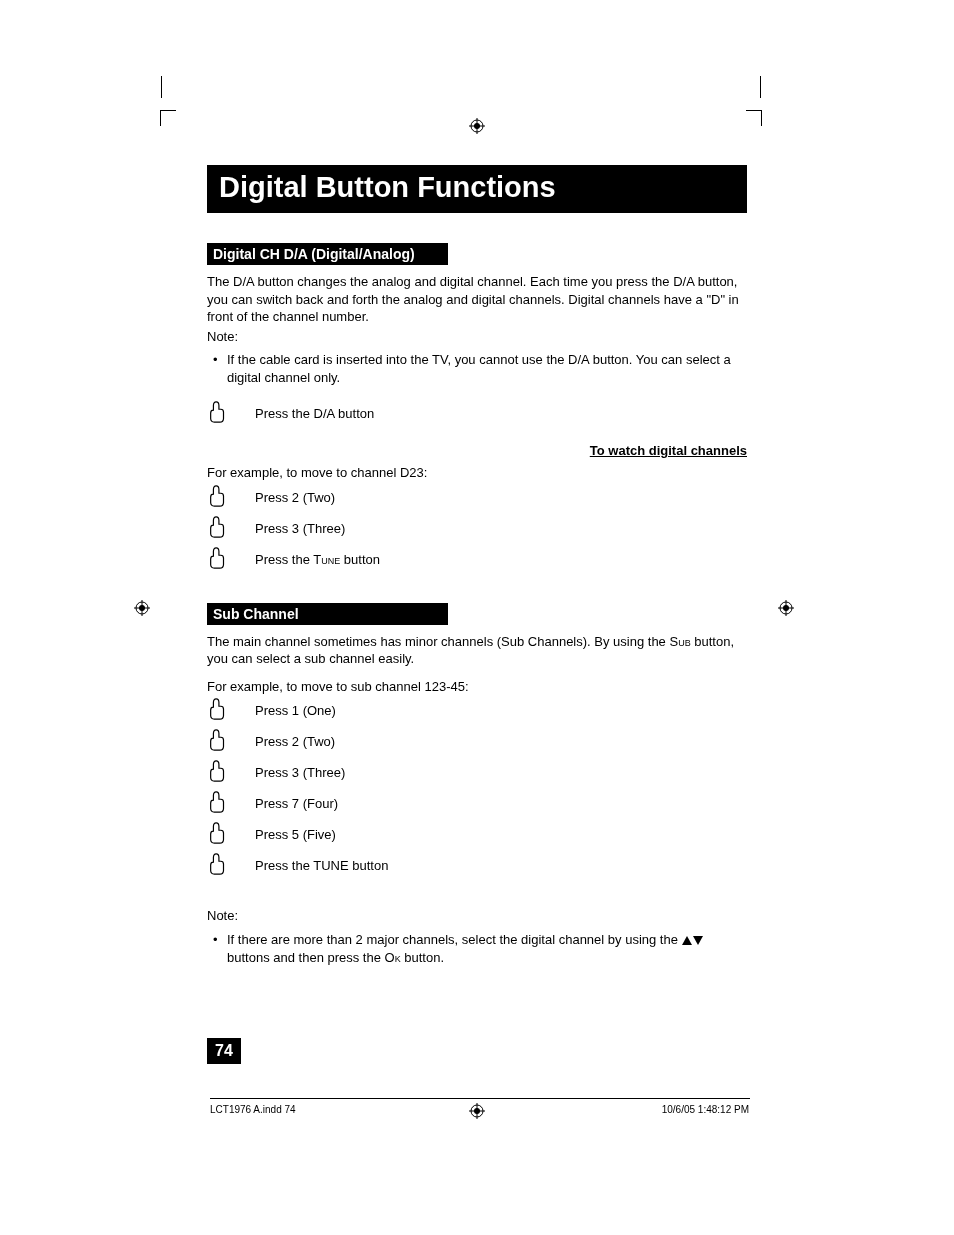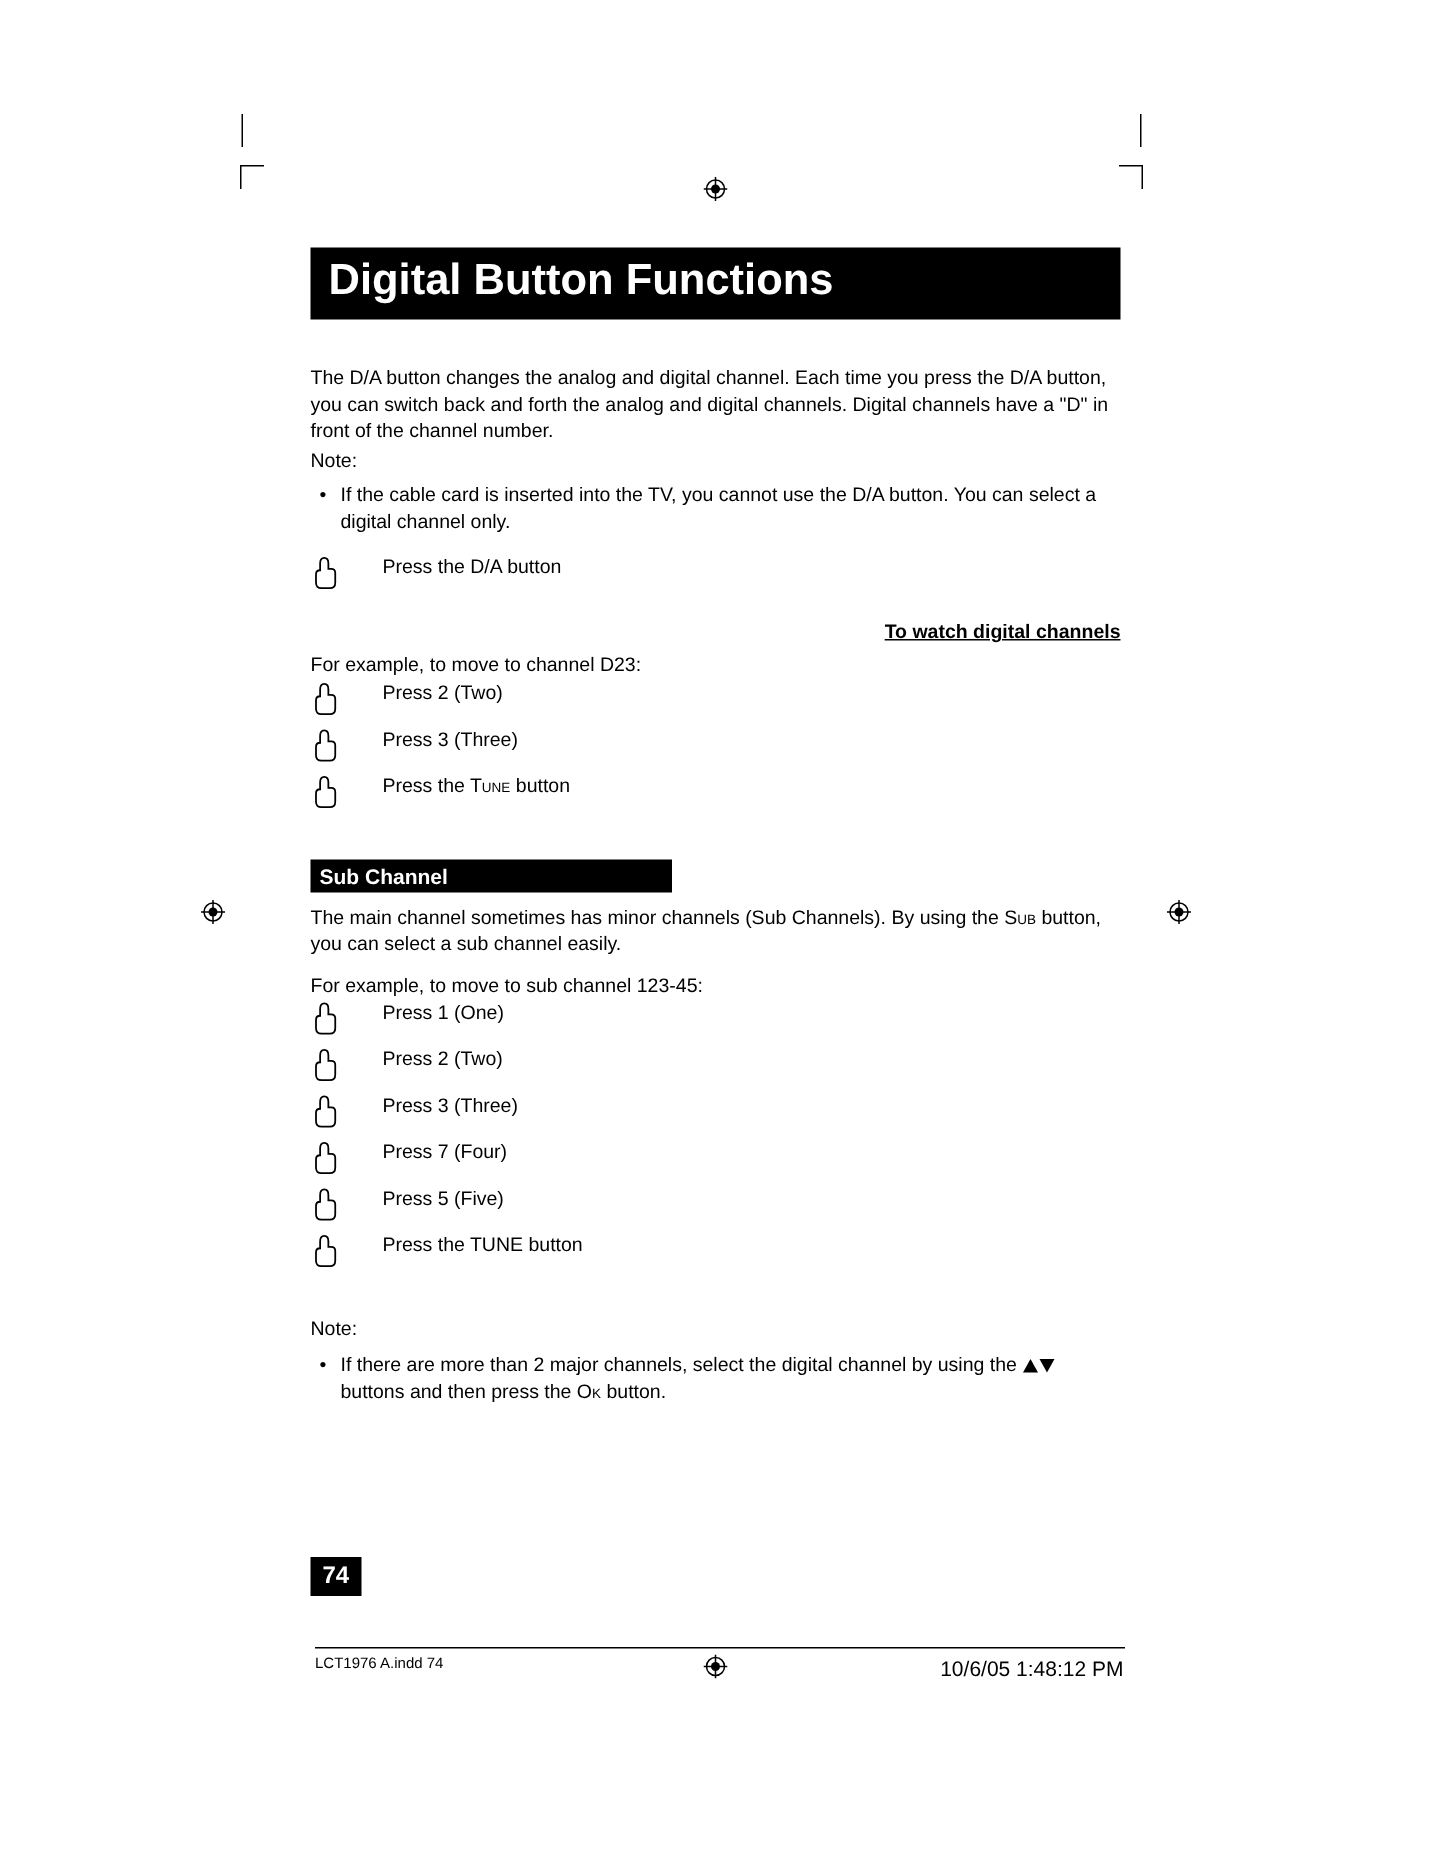--- a/index.html
+++ b/index.html
@@ -44,21 +44,21 @@
     font-size: 14px;
     font-weight: bold;
     padding: 3px 10px 3px 6px;
     margin-bottom: 8px;
     min-width: 225px;
   }
   .para { line-height: 1.35; margin-bottom: 2px; }
   .bold { font-weight: normal; }
   .bullet { display:flex; margin-left:6px; margin-top:6px; margin-bottom:10px; line-height:1.35;}
   .bullet .dot { width:14px; flex:none; }
-  .step-row { display:flex; align-items:flex-start; margin-bottom:4px; }
+  .step-row { display:flex; align-items:center; margin-bottom:4px; }
   .step-icon { width:48px; flex:none; }
   .hand-icon svg { width:22px; height:24px; }
   .sub-heading {
     font-weight: bold;
     text-decoration: underline;
     margin-top: 16px;
     margin-bottom: 6px;
     text-align: right;
   }
   .section-gap { margin-top: 30px; }
@@ -66,21 +66,21 @@
   .page-num-box {
     position:absolute; left:207px; top:1038px;
     background:#000; color:#fff; font-weight:bold;
     font-size:16px; padding:4px 8px;
   }
   .footer-line {
     position:absolute; top:1098px; left:210px; width:540px;
     border-top:1px solid #000;
   }
   .footer-left { position:absolute; top:1104px; left:210px; font-size:10px; }
-  .footer-right { position:absolute; top:1104px; right:205px; font-size:14px; }
+  .footer-right { position:absolute; top:1104px; right:205px; font-size:10px; }
   .tri-up, .tri-down { display:inline-block; vertical-align:middle; }
   .tri-up { width:0;height:0;border-left:5px solid transparent;border-right:5px solid transparent;border-bottom:9px solid #000; margin-right:1px;}
   .tri-down { width:0;height:0;border-left:5px solid transparent;border-right:5px solid transparent;border-top:9px solid #000;}
 </style>
 </head>
 <body>
 
 <div class="crop-top-left"></div>
 <div class="crop-top-right"></div>
 <div class="reg-mark reg-top">
@@ -114,20 +114,21 @@
       <line x1="8" y1="0" x2="8" y2="16" stroke="#000"></line>
       <line x1="0" y1="8" x2="16" y2="8" stroke="#000"></line>
     </svg>
 </div>
 
 <div class="page">
 
   <div class="title-bar">Digital Button Functions</div>
 
   
+  <div class="section-bar">Digital CH D/A (Digital/Analog)</div>
   <div class="para">The D/A button changes the analog and digital channel.  Each time you press the D/A button, you can switch back and forth the analog and digital channels.  Digital channels have a "D" in front of the channel number.</div>
   <div class="para bold">Note:</div>
   <div class="bullet">
     <div class="dot">•</div>
     <div>If the cable card is inserted into the TV, you cannot use the D/A button.  You can select a digital channel only.</div>
   </div>
 
   <div class="step-row" style="margin-top:14px; margin-bottom:14px;">
     <div class="step-icon hand-icon">
       <svg viewBox="0 0 24 26">

